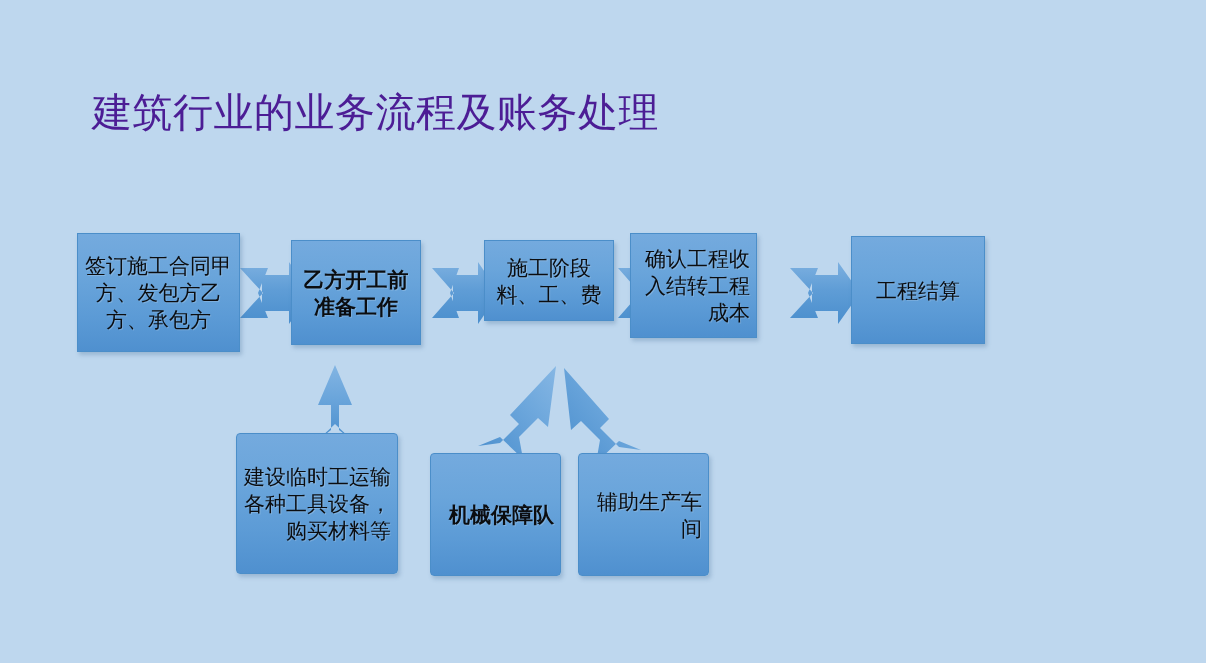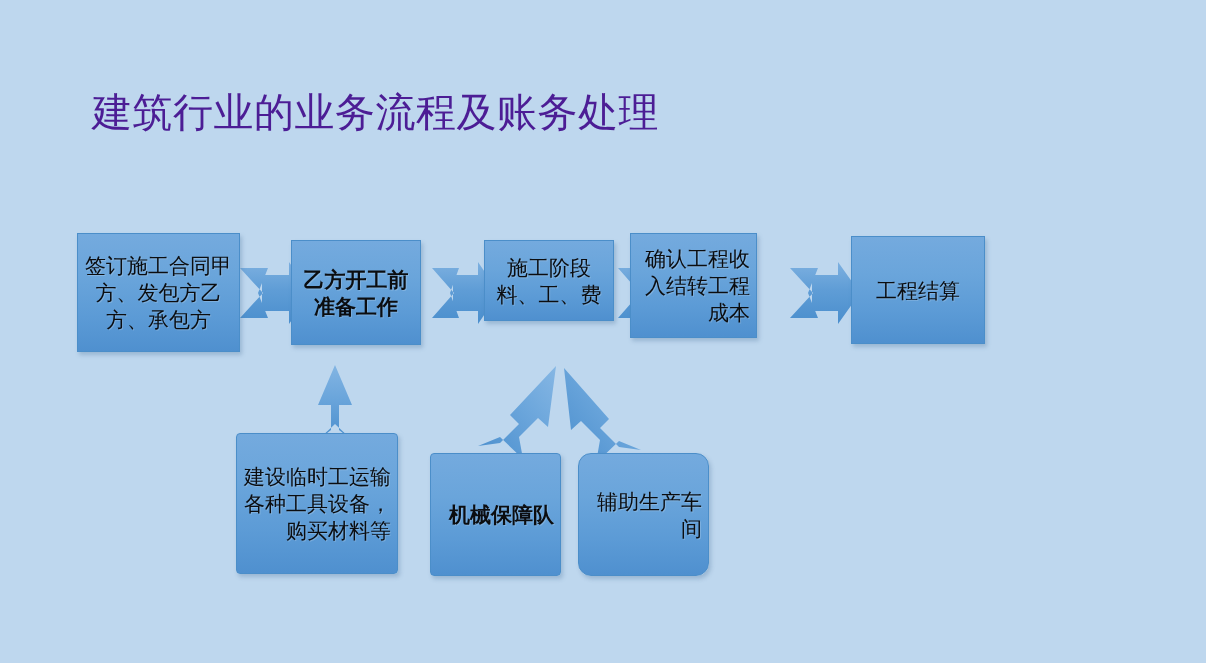--- a/index.html
+++ b/index.html
@@ -147,18 +147,18 @@
   </div>
 
   <div class="node rounded" style="left:236px; top:433px; width:162px; height:141px;">
     <span>建设临时工运输各种工具设备，购买材料等</span>
   </div>
 
   <div class="node rounded" style="left:430px; top:453px; width:131px; height:123px;font-weight:bold;">
     <span>机械保障队</span>
   </div>
 
-  <div class="node rounded" style="left:578px; top:453px; width:131px; height:123px;border-radius:13px;">
+  <div class="node rounded" style="left:578px; top:453px; width:131px; height:123px;">
     <span>辅助生产车间</span>
   </div>
 
 
 </div>
 
 </body></html>

